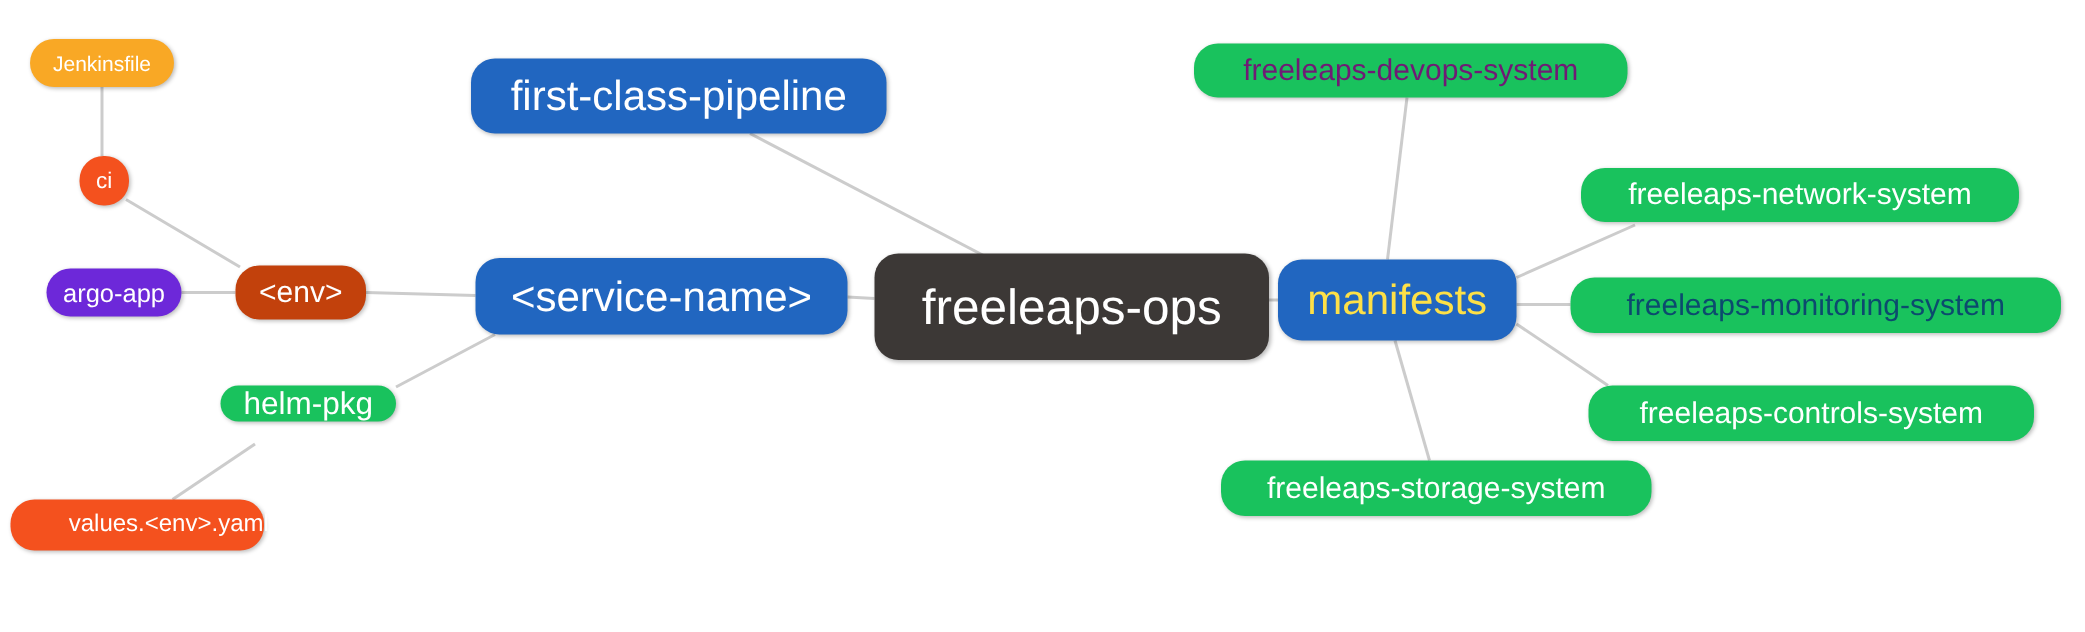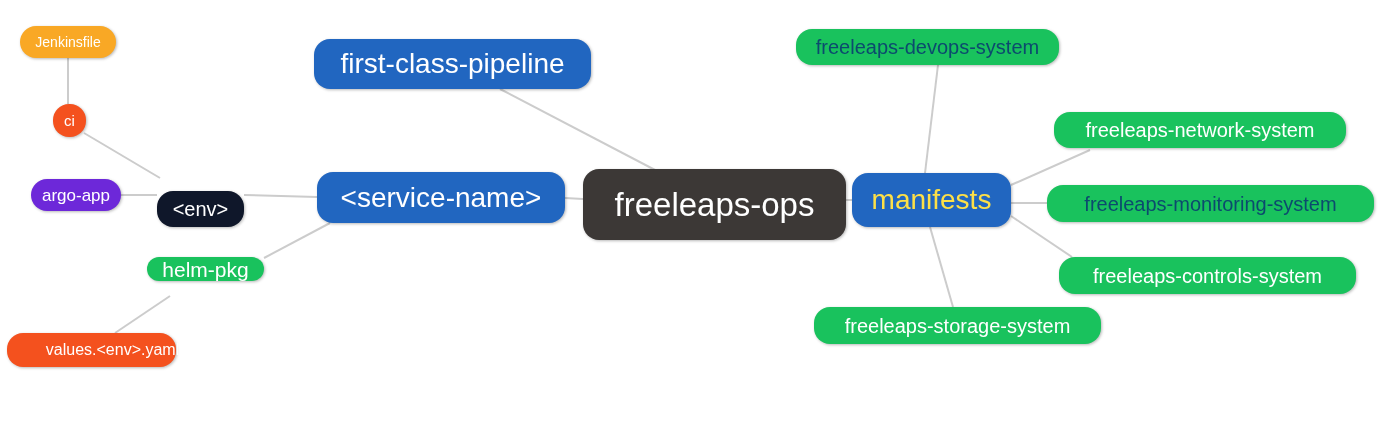--- a/index.html
+++ b/index.html
@@ -56,25 +56,25 @@
       <line x1="925" y1="173" x2="938" y2="65" stroke="#cccccc" stroke-width="2"></line>
       <line x1="1011" y1="185" x2="1090" y2="150" stroke="#cccccc" stroke-width="2"></line>
       <line x1="1011" y1="203" x2="1047" y2="203" stroke="#cccccc" stroke-width="2"></line>
       <line x1="1011" y1="216" x2="1072" y2="257" stroke="#cccccc" stroke-width="2"></line>
       <line x1="930" y1="227" x2="953" y2="307" stroke="#cccccc" stroke-width="2"></line>
     </svg>
 
 <div class="node" style="left: 20px; top: 26px; width: 96px; height: 32px; font-size: 14px; background: rgb(249, 168, 37); color: rgb(255, 255, 255);">Jenkinsfile</div>
     <div class="node" style="left: 53px; top: 104px; width: 33px; height: 33px; font-size: 15px; background: rgb(244, 81, 30); color: rgb(255, 255, 255);">ci</div>
     <div class="node" style="left: 31px; top: 179px; width: 90px; height: 32px; font-size: 17px; background: #6d28d9; color: rgb(255, 255, 255);">argo-app</div>
-    <div class="node" style="left: 157px; top: 191px; width: 87px; height: 36px; font-size: 20px; background: #0f172a; color: rgb(255, 255, 255);">&lt;env&gt;</div>
+    <div class="node" style="left: 157px; top: 177px; width: 87px; height: 36px; font-size: 20px; background: #c2410c; color: rgb(255, 255, 255);">&lt;env&gt;</div>
     <div class="node" style="left: 147px; top: 257px; width: 117px; height: 24px; font-size: 21px; background: rgb(25, 194, 93); color: rgb(255, 255, 255);">helm-pkg</div>
     <div class="node" style="left: 7px; top: 333px; width: 169px; height: 34px; font-size: 16px; background: rgb(244, 81, 30); color: rgb(255, 255, 255); padding-left: 48px;">values.&lt;env&gt;.yaml</div>
     <div class="node" style="left: 314px; top: 39px; width: 277px; height: 50px; font-size: 28px; background: rgb(33, 102, 192); color: #ffffff;">first-class-pipeline</div>
     <div class="node" style="left: 317px; top: 172px; width: 248px; height: 51px; font-size: 28px; background: rgb(33, 102, 192); color: rgb(255, 255, 255);">&lt;service-name&gt;</div>
     <div class="node" style="left: 583px; top: 169px; width: 263px; height: 71px; font-size: 33px; background: rgb(60, 56, 54); color: rgb(255, 255, 255);">freeleaps-ops</div>
     <div class="node" style="left: 852px; top: 173px; width: 159px; height: 54px; font-size: 28px; background: rgb(33, 102, 192); color: #fde047;">manifests</div>
-    <div class="node" style="left: 796px; top: 29px; width: 263px; height: 36px; font-size: 20px; background: rgb(25, 194, 93); color: #0c4a6e;">freeleaps-devops-system</div>
+    <div class="node" style="left: 796px; top: 29px; width: 289px; height: 36px; font-size: 20px; background: rgb(25, 194, 93); color: #701a75;">freeleaps-devops-system</div>
     <div class="node" style="left: 1054px; top: 112px; width: 292px; height: 36px; font-size: 20px; background: rgb(25, 194, 93); color: rgb(255, 255, 255);">freeleaps-network-system</div>
     <div class="node" style="left: 1047px; top: 185px; width: 327px; height: 37px; font-size: 20px; background: rgb(25, 194, 93); color: #0c4a6e;">freeleaps-monitoring-system</div>
     <div class="node" style="left: 1059px; top: 257px; width: 297px; height: 37px; font-size: 20px; background: rgb(25, 194, 93); color: rgb(255, 255, 255);">freeleaps-controls-system</div>
     <div class="node" style="left: 814px; top: 307px; width: 287px; height: 37px; font-size: 20px; background: rgb(25, 194, 93); color: rgb(255, 255, 255);">freeleaps-storage-system</div>
   </div>
 
 </body></html>

